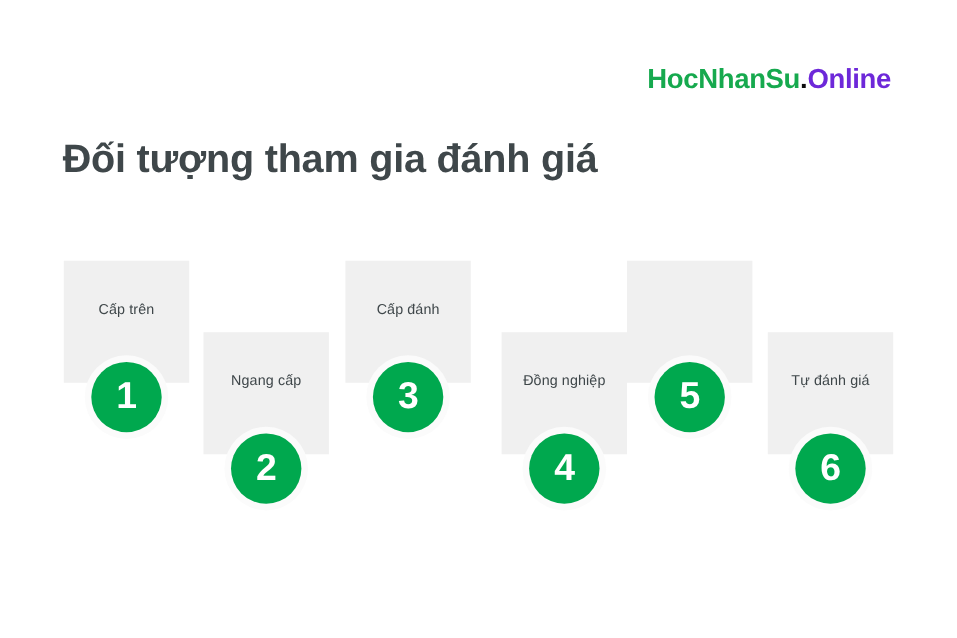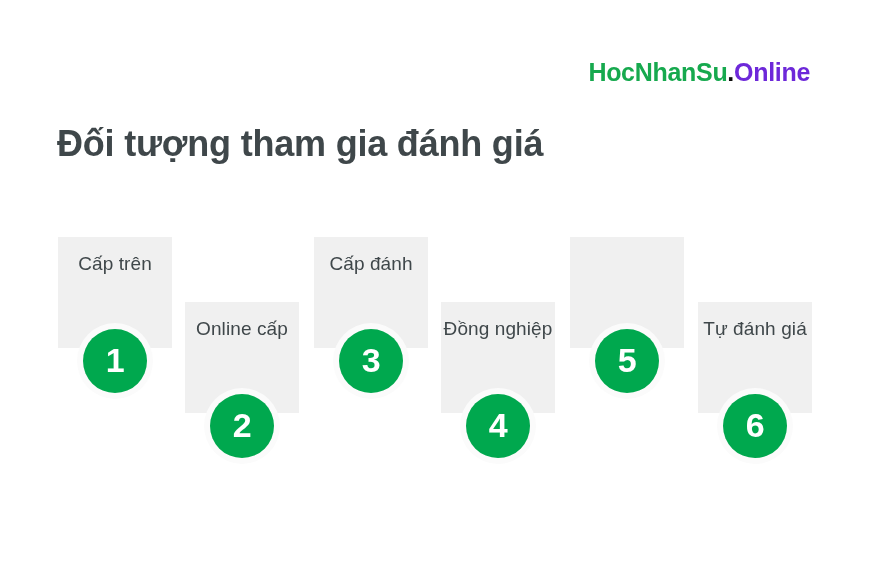--- a/index.html
+++ b/index.html
@@ -75,23 +75,23 @@
     height: 111px;
     background: #f0f0f0;
     box-sizing: border-box;
   }
 
   .step-label {
     position: absolute;
     left: 0;
     top: 0;
     width: 114px;
-    padding-top: 16px;
+    padding-top: 36px;
     text-align: center;
-    font-size: 19px;
+    font-size: 13px;
     font-weight: normal;
     color: #3f474a;
     letter-spacing: 0.1px;
     line-height: 1.2;
     white-space: nowrap;
   }
 
   
   .step-badge {
     position: absolute;
@@ -143,37 +143,37 @@
         <div class="step-card"></div>
         <div class="step-label">Cấp trên</div>
         <div class="step-badge">
           <div class="step-badge-inner">
             <span class="step-number">1</span>
           </div>
         </div>
       </div>
       <div class="step down" style="left: 185px;">
         <div class="step-card"></div>
-        <div class="step-label">Online cấp</div>
+        <div class="step-label">Ngang cấp</div>
         <div class="step-badge">
           <div class="step-badge-inner">
             <span class="step-number">2</span>
           </div>
         </div>
       </div>
       <div class="step up" style="left: 314px;">
         <div class="step-card"></div>
         <div class="step-label">Cấp đánh</div>
         <div class="step-badge">
           <div class="step-badge-inner">
             <span class="step-number">3</span>
           </div>
         </div>
       </div>
-      <div class="step down" style="left: 441px;">
+      <div class="step down" style="left: 456px;">
         <div class="step-card"></div>
         <div class="step-label">Đồng nghiệp</div>
         <div class="step-badge">
           <div class="step-badge-inner">
             <span class="step-number">4</span>
           </div>
         </div>
       </div>
       <div class="step up" style="left: 570px;">
         <div class="step-card"></div>

